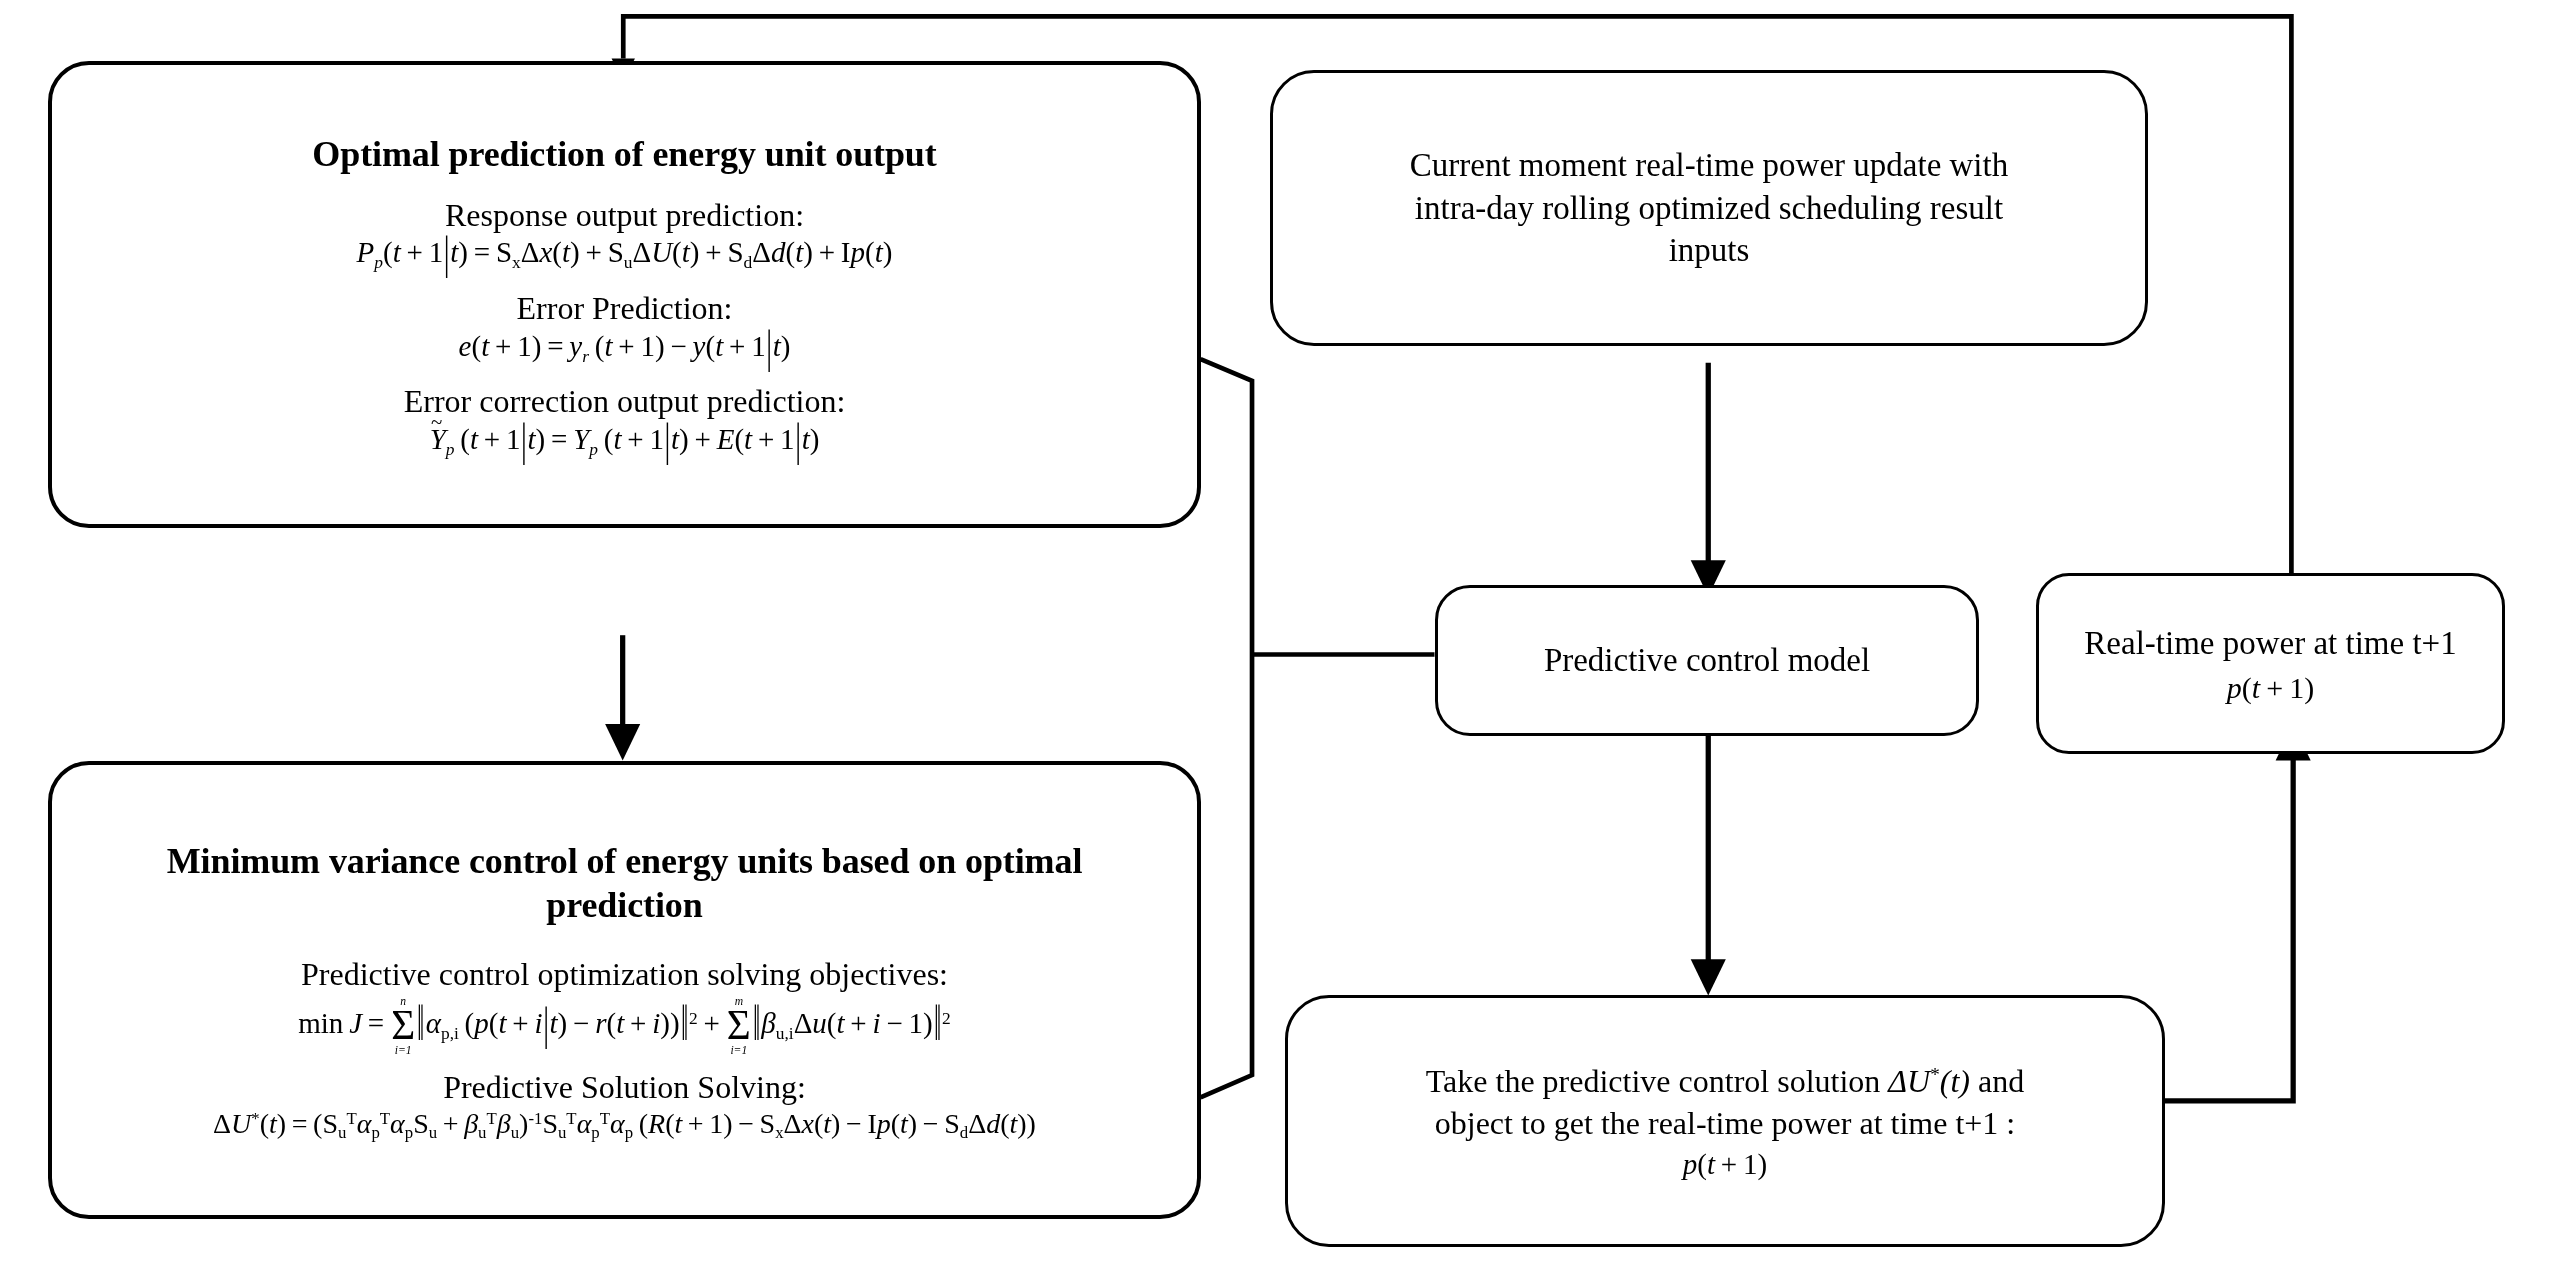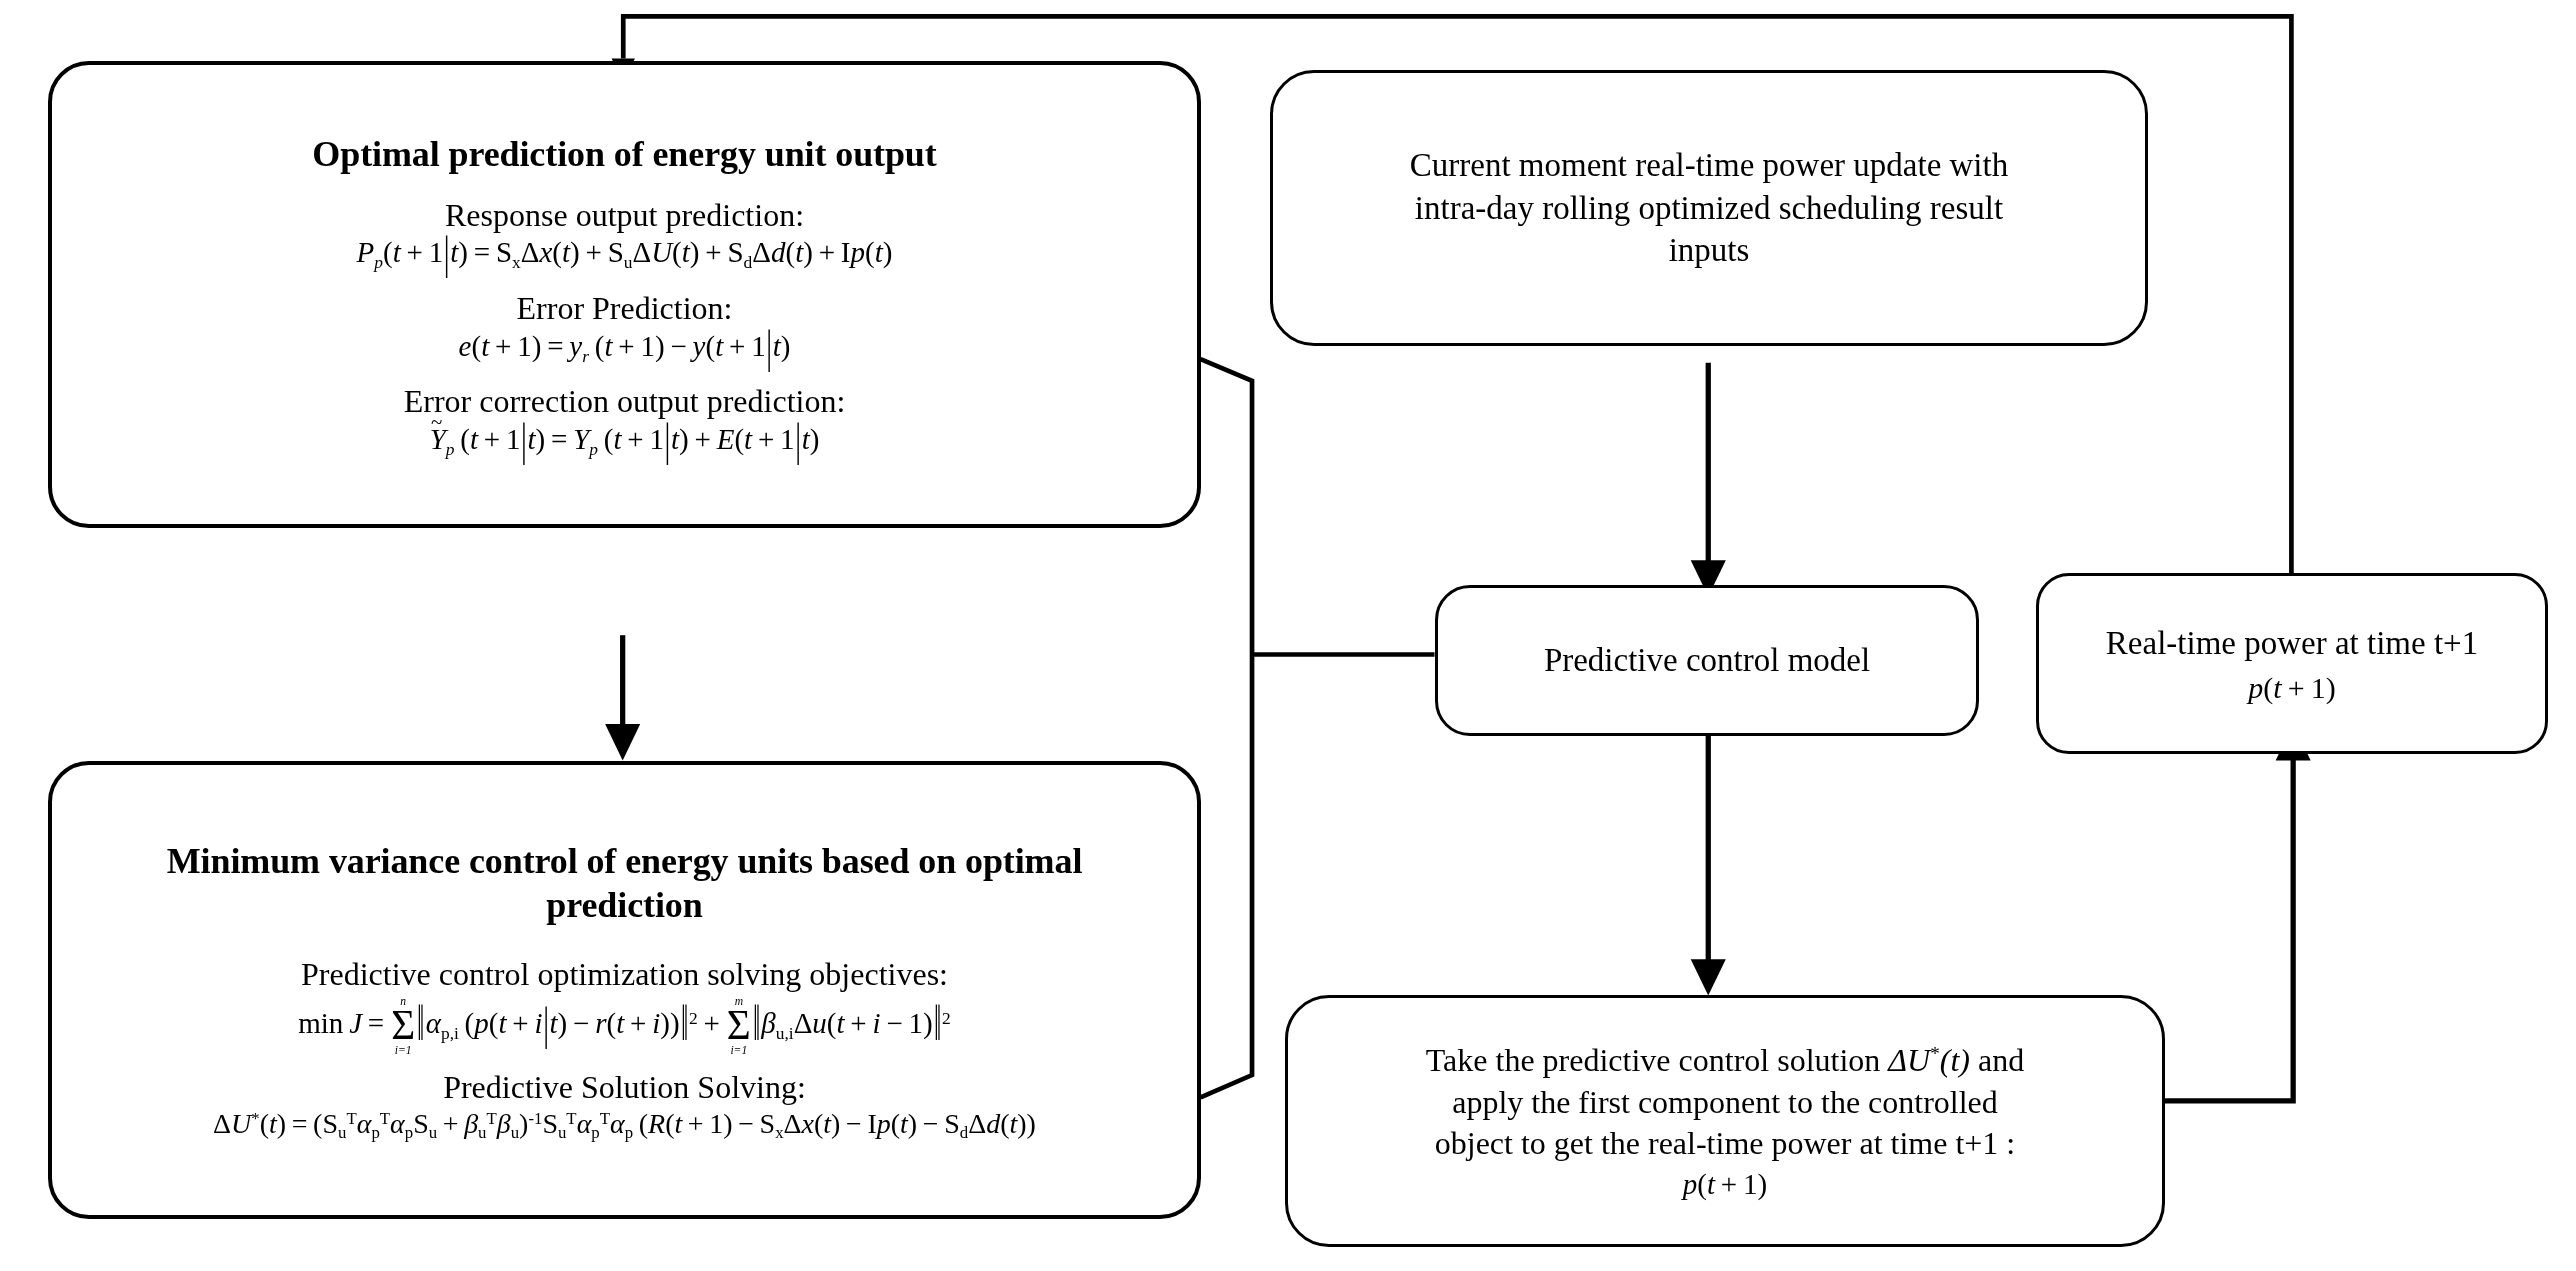--- a/index.html
+++ b/index.html
@@ -156,32 +156,31 @@
   <div class="box thin" style="left:1270px;top:70px;width:878px;height:276px;padding:11.7px 34px;border-radius:44px;">
     <div class="b-label">Current moment real-time power update with</div>
     <div class="b-label">intra-day rolling optimized scheduling result</div>
     <div class="b-label">inputs</div>
   </div>
 
   <div class="box thin" style="left:1435px;top:585px;width:544px;height:151px;border-radius:35px;">
     <div class="b-label">Predictive control model</div>
   </div>
 
-  <div class="box thin" style="left:2036px;top:573px;width:512px;height:181px;border-radius:33px;padding:5.9px 14px;">
+  <div class="box thin" style="left:2036px;top:573px;width:469px;height:181px;border-radius:33px;padding:5.9px 14px;">
     <div class="b-label">Real-time power at time t+1</div>
     <div class="eq" style="font-size:30px;margin-top:5.9px;">
       <i>p</i><span class="up">(</span><i>t</i><span class="up"> + 1)</span>
     </div>
   </div>
 
   <div class="box thin" style="left:1285px;top:995px;width:880px;height:252px;padding:8.2px 29px;border-radius:44px;">
     <div class="b-label" style="font-size:32px;">
       <span>Take the predictive control solution  <span style="font-style: italic;">Δ<i>U</i><sup>*</sup>(<i>t</i>)</span> and</span>
     </div>
-    <div class="b-label" style="font-size:32px;">apply the first component to the controlled</div>
     <div class="b-label" style="font-size:32px;">object to get the real-time power at time t+1 :</div>
     <div class="eq" style="font-size:29px;margin-top:3.5px;">
       <i>p</i><span class="up">(</span><i>t</i><span class="up"> + 1)</span>
     </div>
   </div>
 
 </div>
 
 
 </body></html>

